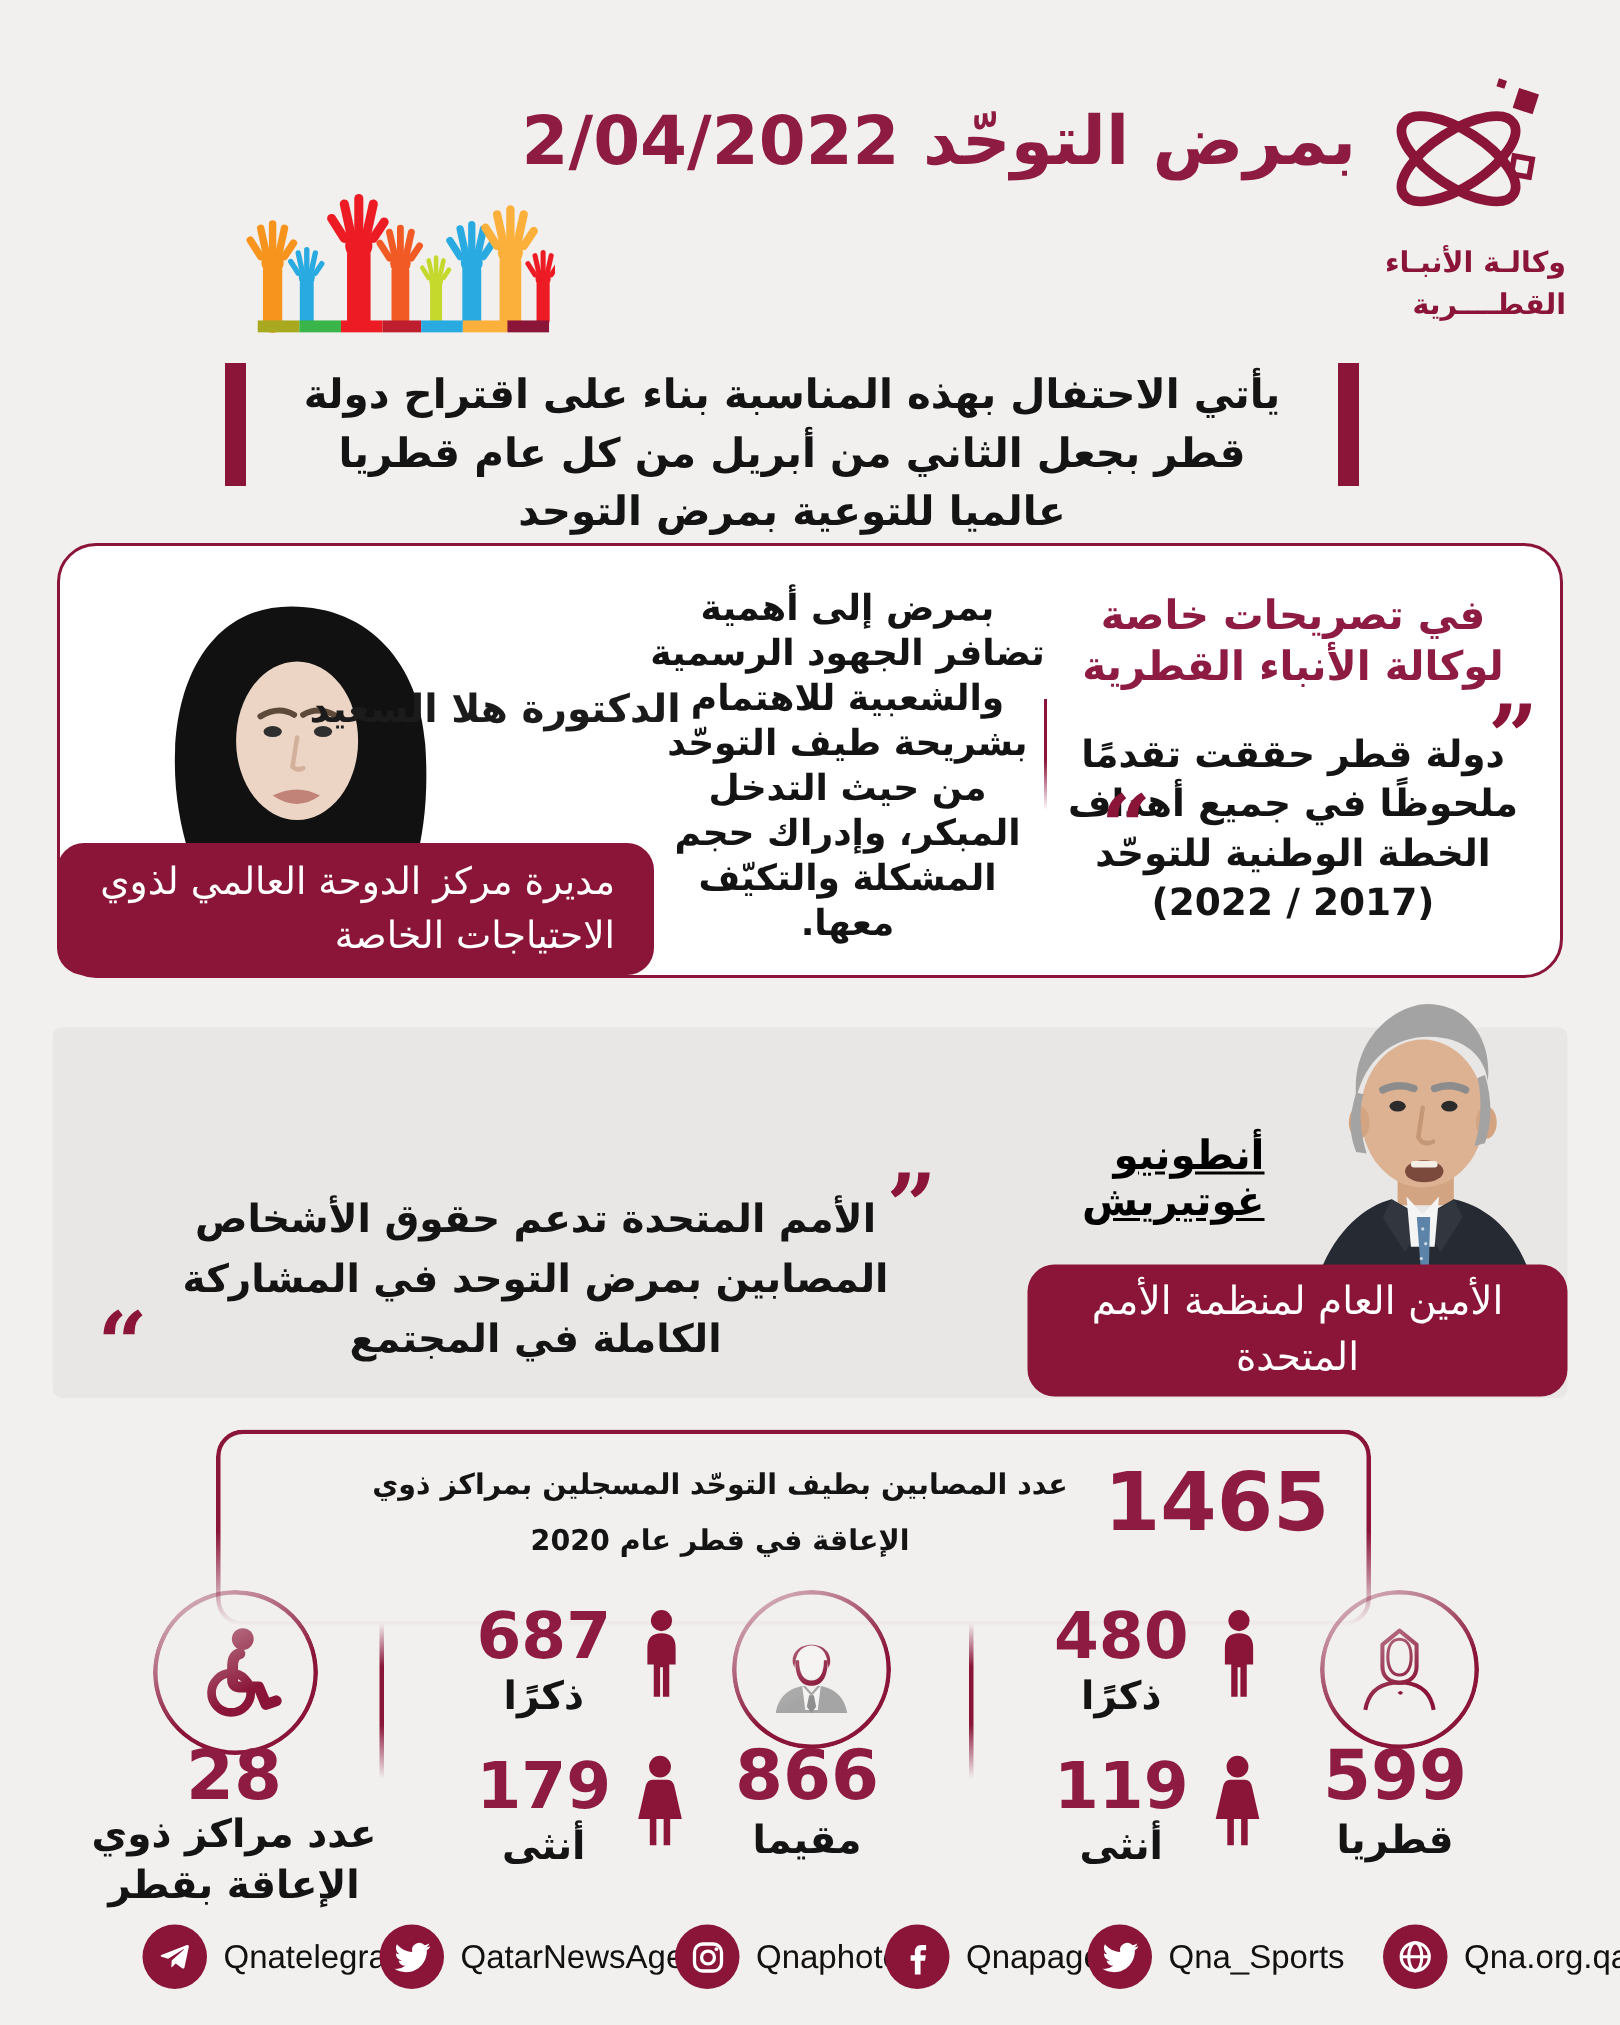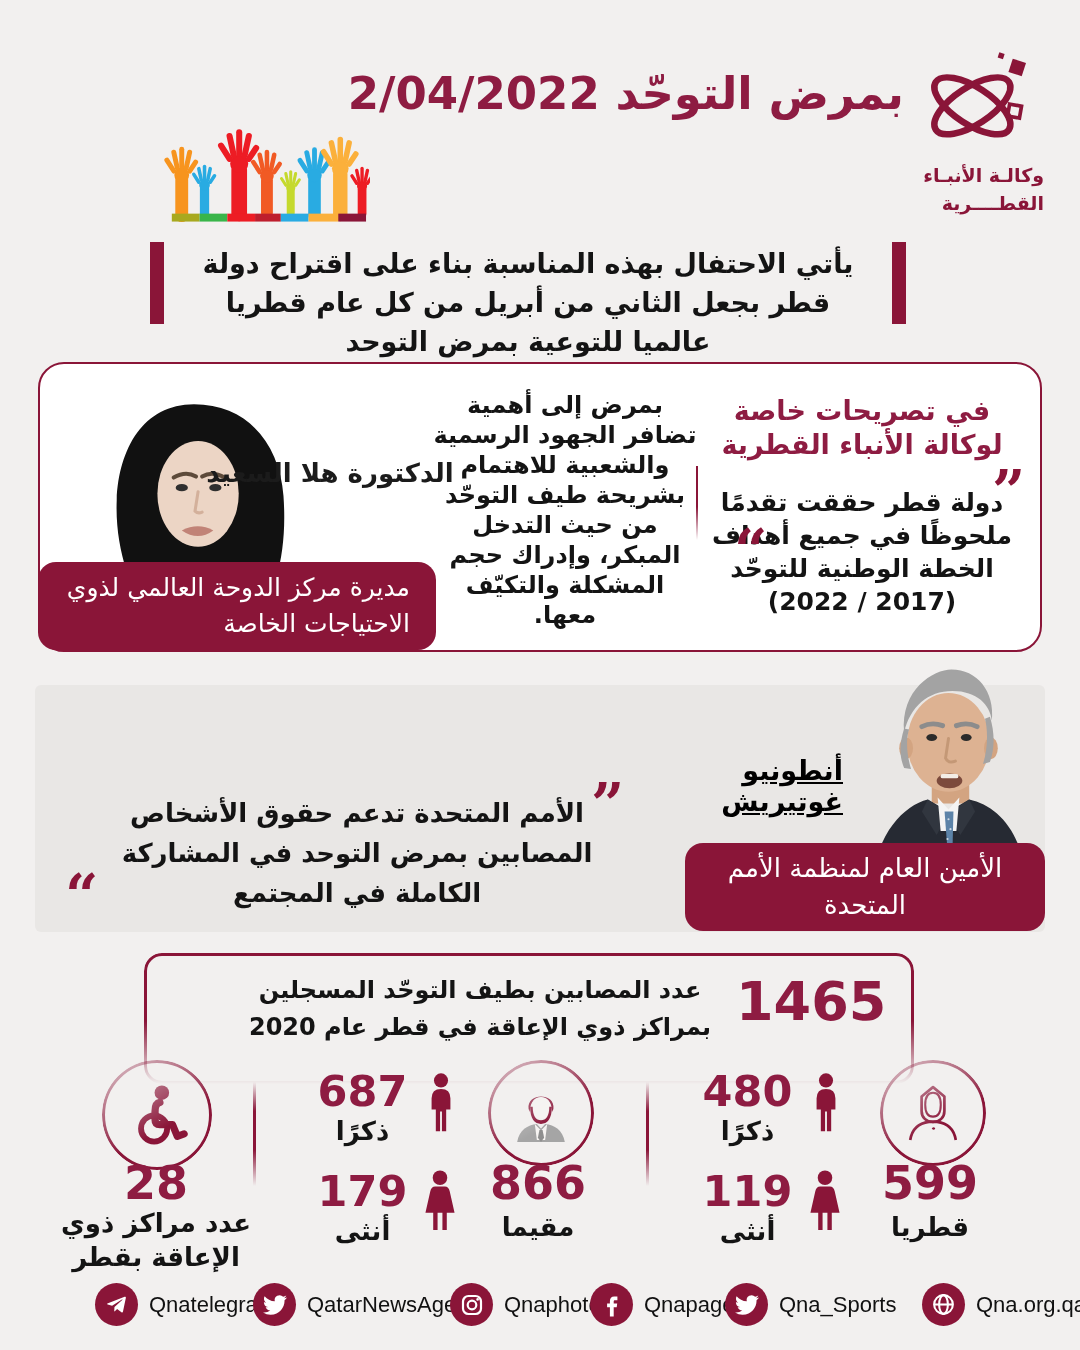--- a/index.html
+++ b/index.html
@@ -52,21 +52,21 @@
             font-size:26px;line-height:37px;text-align:center;padding:13px 24px;box-sizing:border-box;}
 
   
   .stats-frame{position:absolute;left:144px;top:953px;width:764px;height:125px;
                border:3px solid #8A1538;border-radius:18px;
                -webkit-mask-image:linear-gradient(to bottom,#000 52%,rgba(0,0,0,0) 100%);
                mask-image:linear-gradient(to bottom,#000 52%,rgba(0,0,0,0) 100%);}
   .stats-total{position:absolute;left:736px;top:970px;width:120px;text-align:center;color:#8e1c42;
                font-weight:bold;font-size:54px;}
   .stats-title{position:absolute;left:235px;top:972px;width:490px;text-align:center;color:#141414;
-               font-weight:bold;font-size:24px;line-height:37px;}
+               font-weight:bold;font-size:19px;line-height:37px;}
   .ring{position:absolute;border:3px solid #8A1538;border-radius:50%;
         display:flex;align-items:center;justify-content:center;
         -webkit-mask-image:linear-gradient(150deg,rgba(0,0,0,.15) 0%,#000 60%);
         mask-image:linear-gradient(150deg,rgba(0,0,0,.15) 0%,#000 60%);}
   .stat-num{position:absolute;text-align:center;color:#8e1c42;font-weight:bold;font-size:43px;}
   .stat-num.big{font-size:46px;}
   .stat-lab{position:absolute;text-align:center;color:#141414;font-weight:bold;font-size:26px;line-height:34px;}
   .vdiv{position:absolute;width:3px;height:104px;top:1082px;
         background:linear-gradient(to bottom,rgba(138,21,56,0) 0%,#8A1538 28%,#8A1538 65%,rgba(138,21,56,0) 100%);}
 

